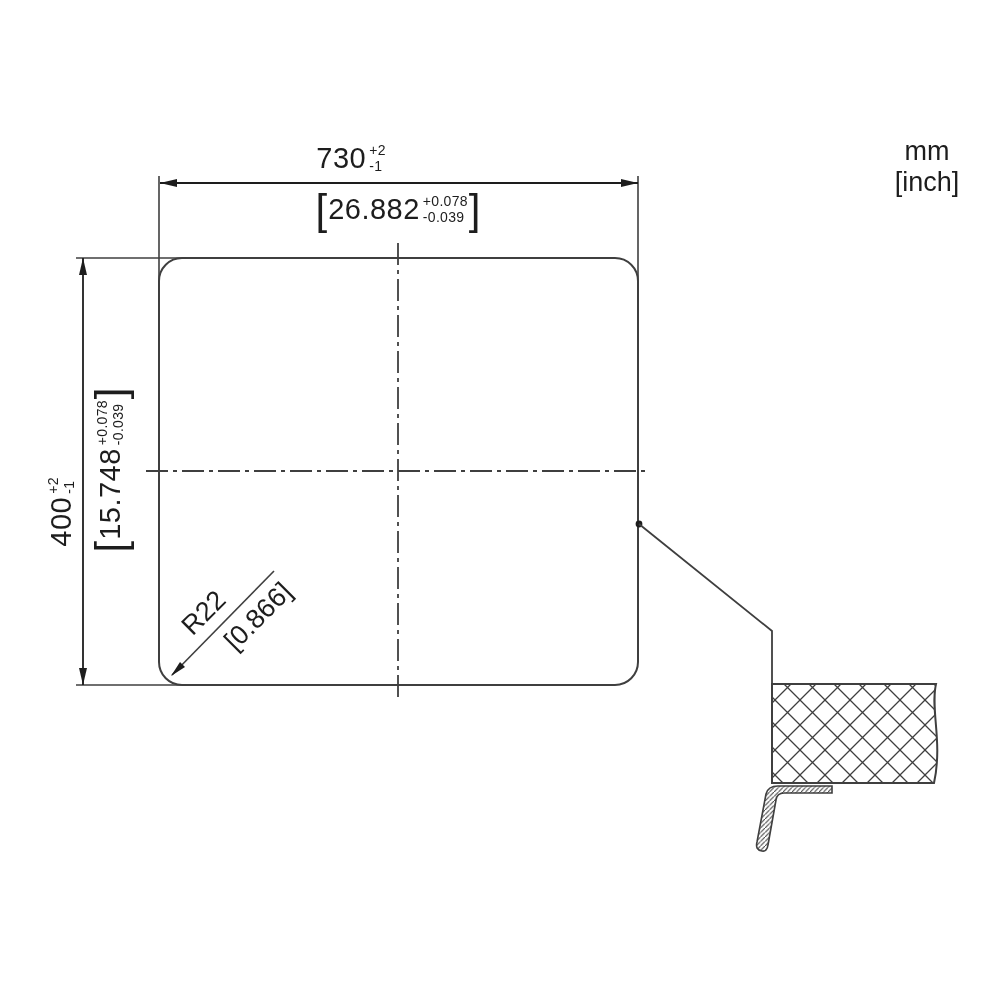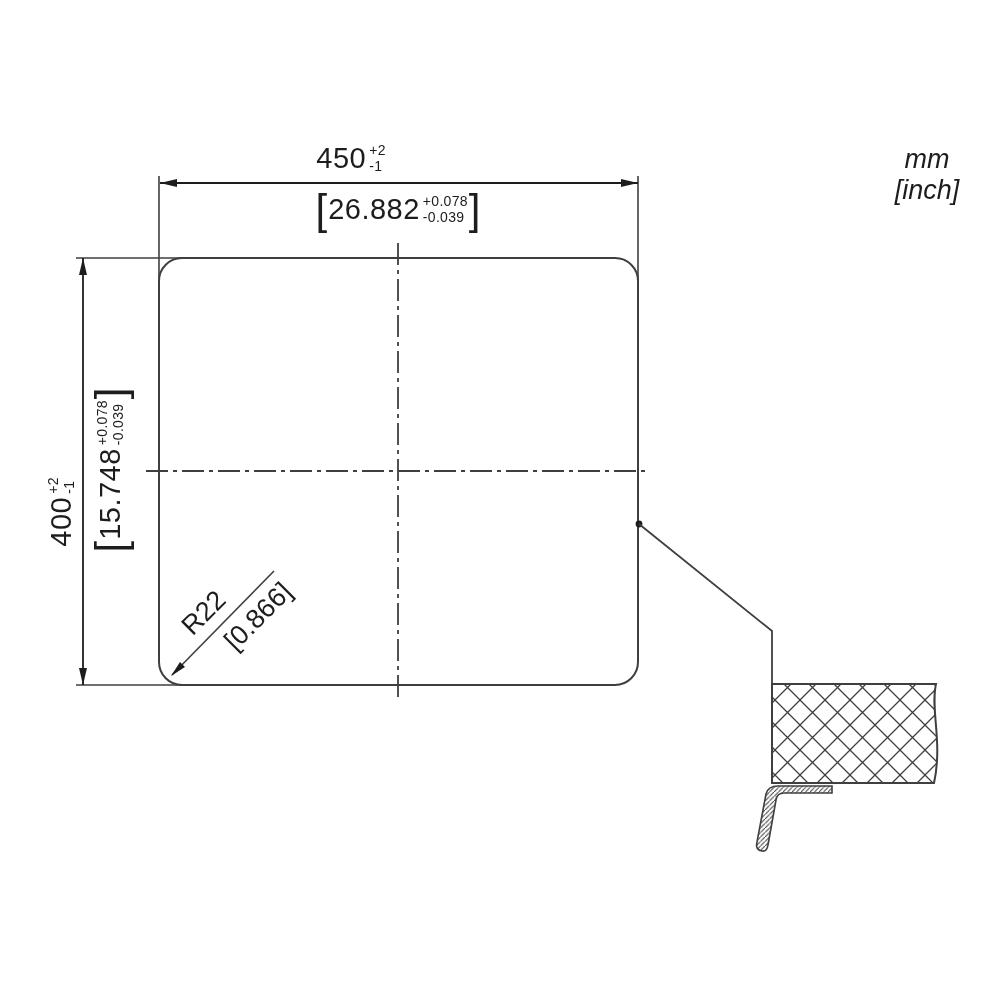--- a/index.html
+++ b/index.html
@@ -21,23 +21,23 @@
   .rot-90 { transform:translate(-50%,-50%) rotate(-90deg); }
   .main-num { font-size:29px; letter-spacing:0.5px; }
   .tol {
     display:flex; flex-direction:column;
     font-size:14px; line-height:1.1; margin-left:3px;
     letter-spacing:0.3px;
   }
   .bracket { font-size:42px; font-weight:400; line-height:0.75; padding:0 1px; }
 
   .units-label {
-    position:absolute; left:927px; top:144px;
+    position:absolute; left:927px; top:136px;
     transform:translateX(-50%);
-    font-size:27px; color:#1d1d1d; text-align:center; line-height:1.15;font-style:italic;
+    font-size:27px; color:#1d1d1d; text-align:center; line-height:1.15;
   }
 
   .radius-label {
     position:absolute; left:234px; top:612px;
     transform:translate(-50%,-50%) rotate(-45deg);
     display:flex; flex-direction:column; align-items:center;
     font-size:27px; color:#1d1d1d; line-height:1; 
   }
   .radius-label .row1 { transform:translateX(-22px); margin-bottom:14px; }
   .radius-label .row2 { transform:translateX(14px); }
@@ -97,21 +97,21 @@
 
     <path d="M832,786 L778,786 Q768,786 766,794 L757,842 Q755,850 762,851 Q767,852 768,845 L776,800 Q777,793 784,793 L832,793 Z" fill="url(#finehatch)" stroke="#3f3f3f" stroke-width="1.6"></path>
   </svg>
 
   <div class="units-label">
     <div>mm</div>
     <div>[inch]</div>
   </div>
 
   <div class="dim-text center-anchor" style="left:351px; top:158px;">
-    <span class="main-num">450</span>
+    <span class="main-num">730</span>
     <span class="tol">
       <span>+2</span>
       <span>-1</span>
     </span>
   </div>
 
   <div class="dim-text center-anchor" style="left:398px; top:209px;">
     <span class="bracket">[</span>
     <span class="main-num">26.882</span>
     <span class="tol">

